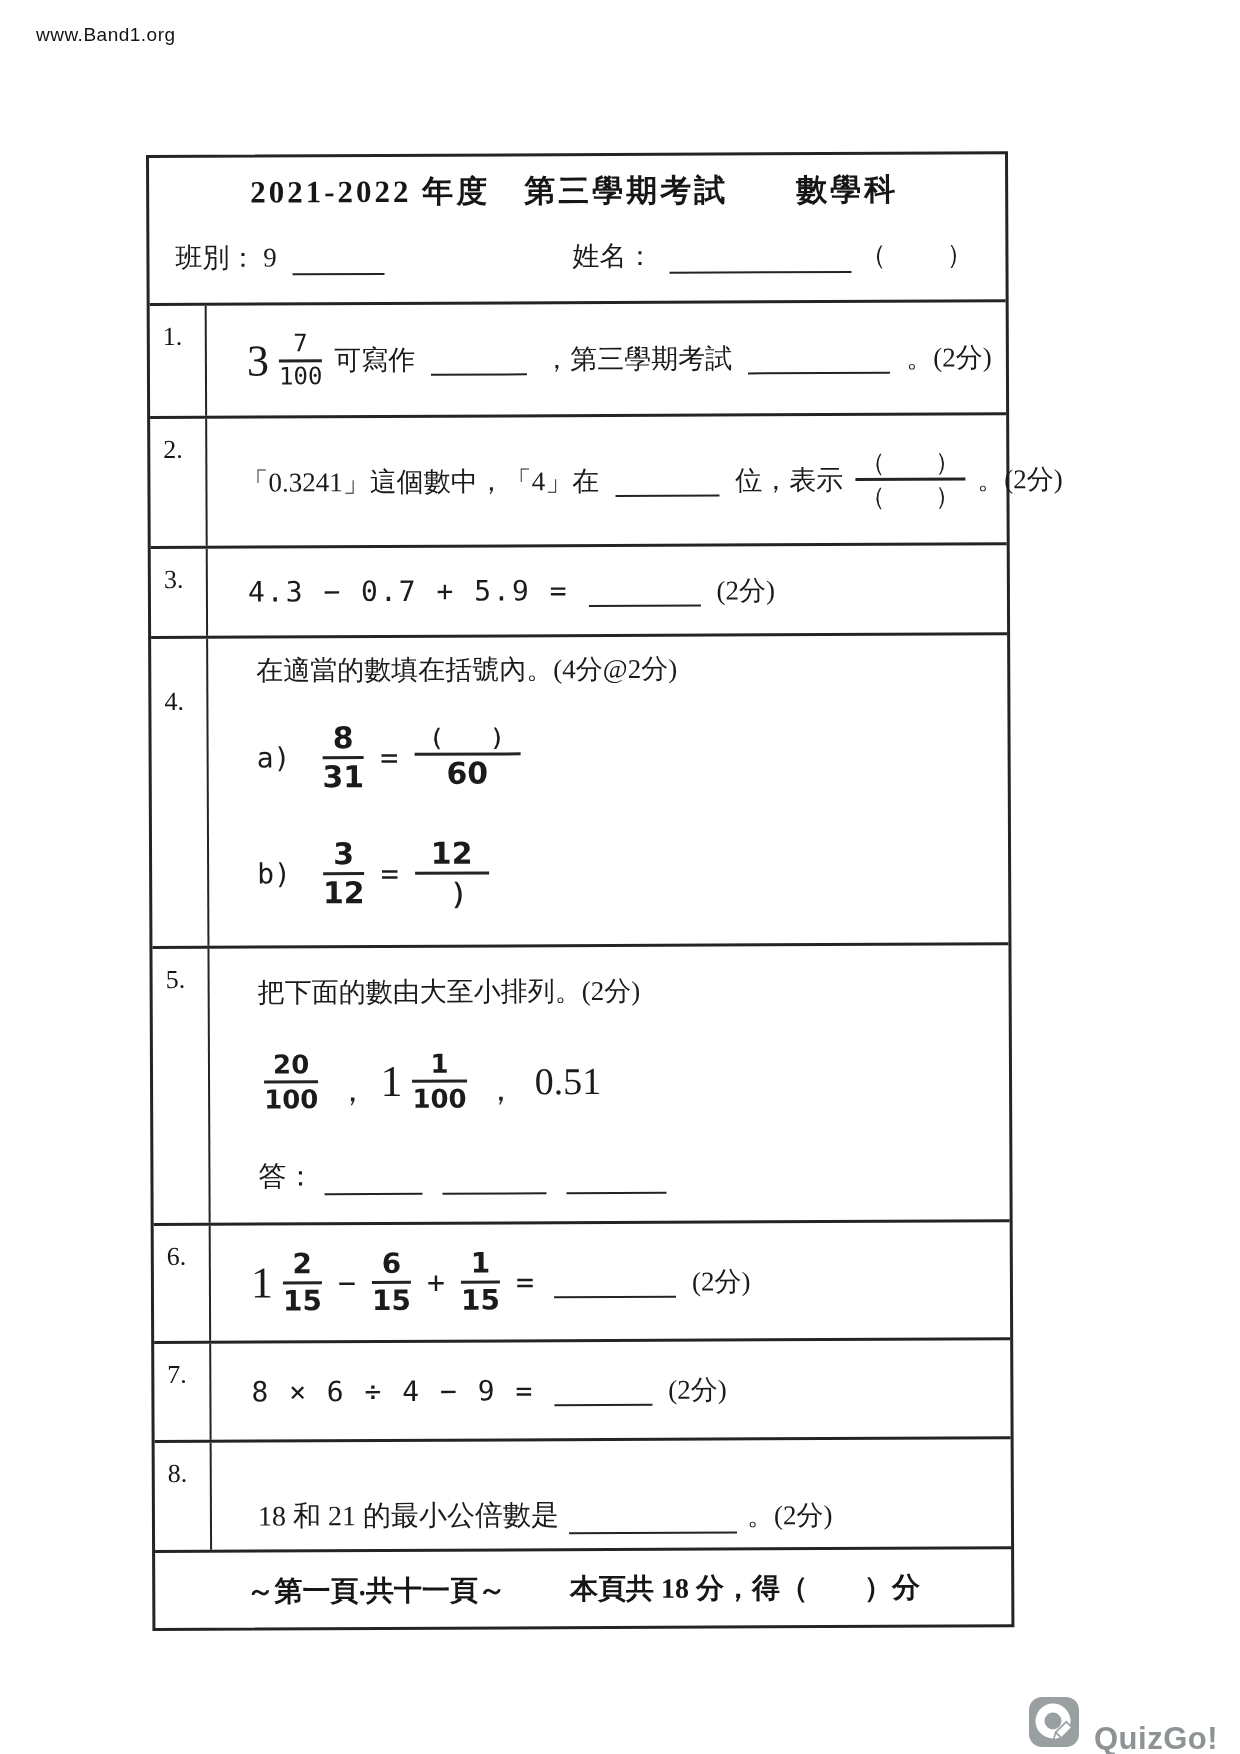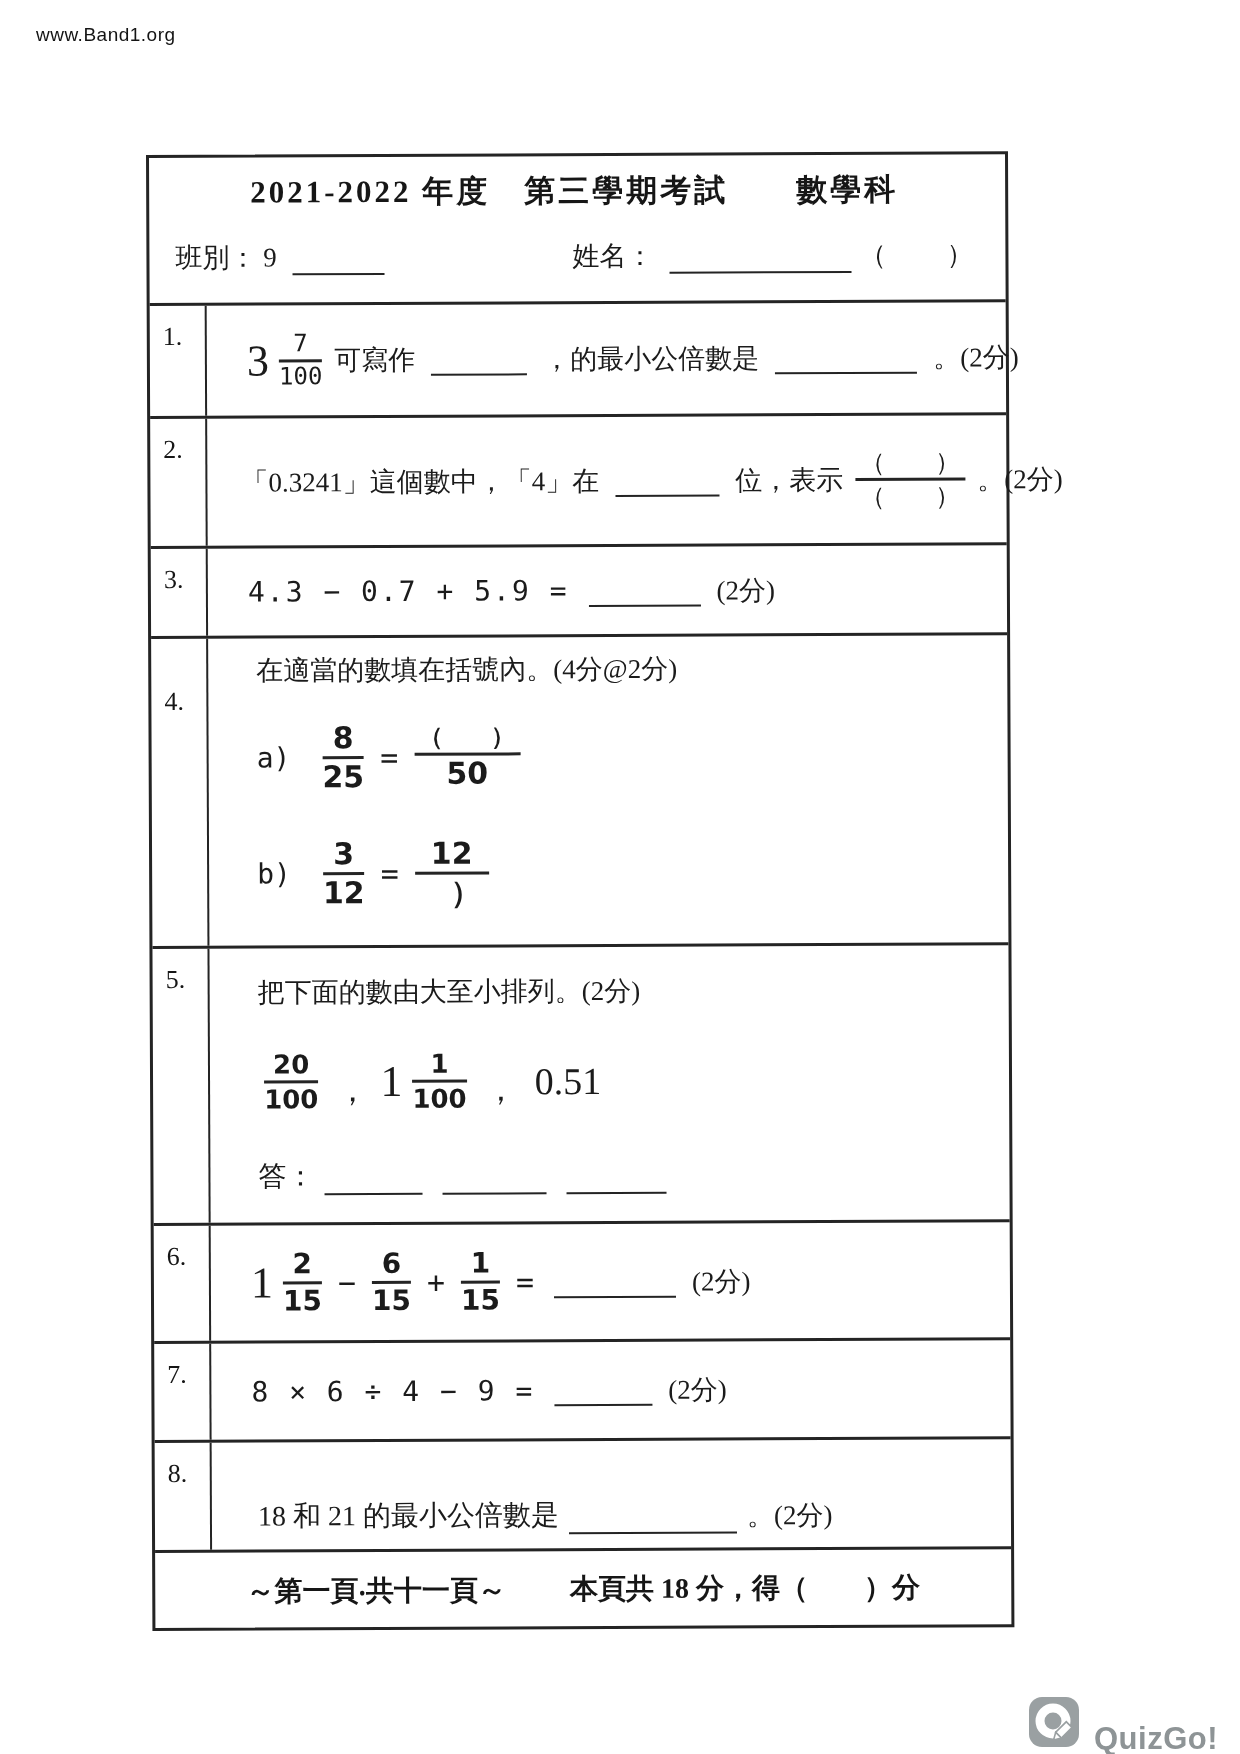--- a/index.html
+++ b/index.html
@@ -116,21 +116,21 @@
   <div class="row q-row" style="height:113px">
     <div class="qnum">1.</div>
     <div class="qbody center-body">
       <span class="whole">3</span>
       <span class="frac f-mono">
         <span class="fnum">7</span>
         <span class="fden">100</span>
       </span>
       <span class="cjk">可寫作</span>
       <span class="blank" style="width:96px"></span>
-      <span class="cjk">，的最小公倍數是</span>
+      <span class="cjk">，第三學期考試</span>
       <span class="blank" style="width:142px"></span>
       <span class="cjk">。(2分)</span>
     </div>
   </div>
 
   <div class="row q-row" style="height:130px">
     <div class="qnum">2.</div>
     <div class="qbody center-body" style="padding-left:28px">
       <span class="cjk">「0.3241」這個數中，「4」在</span>
       <span class="blank" style="width:104px"></span>
@@ -153,26 +153,26 @@
   </div>
 
   <div class="row q-row" style="height:310px">
     <div class="qnum" style="padding-top:48px">4.</div>
     <div class="qbody q4-body">
       <div class="q4-prompt">在適當的數填在括號內。(4分@2分)</div>
       <div class="q4line">
         <span class="sub-label">a)</span>
         <span class="frac f-bold">
           <span class="fnum">8</span>
-          <span class="fden">25</span>
+          <span class="fden">31</span>
         </span>
         <span class="op">=</span>
         <span class="frac f-bold">
           <span class="fnum" style="font-size:24px">（　　）</span>
-          <span class="fden">50</span>
+          <span class="fden">60</span>
         </span>
       </div>
       <div class="q4line" style="margin-top:44px">
         <span class="sub-label">b)</span>
         <span class="frac f-bold">
           <span class="fnum">3</span>
           <span class="fden">12</span>
         </span>
         <span class="op">=</span>
         <span class="frac f-bold" style="min-width:74px">

